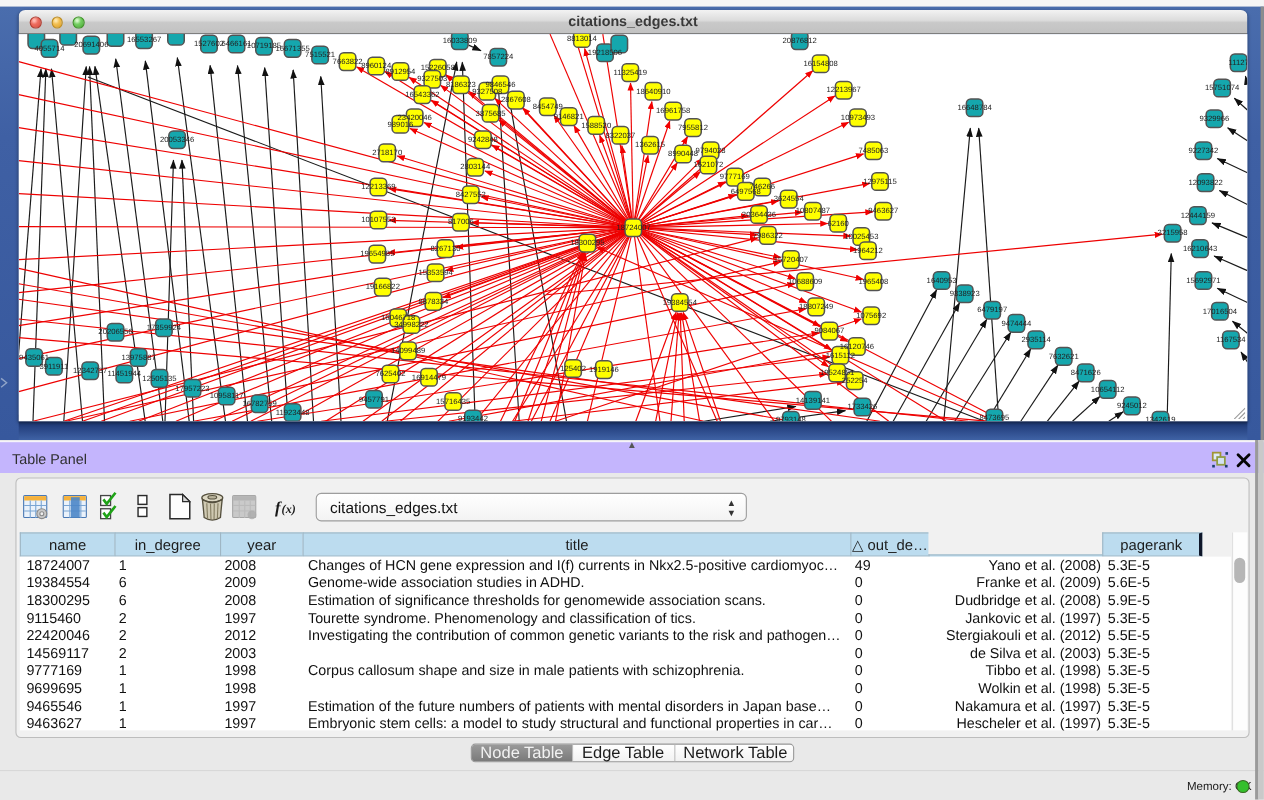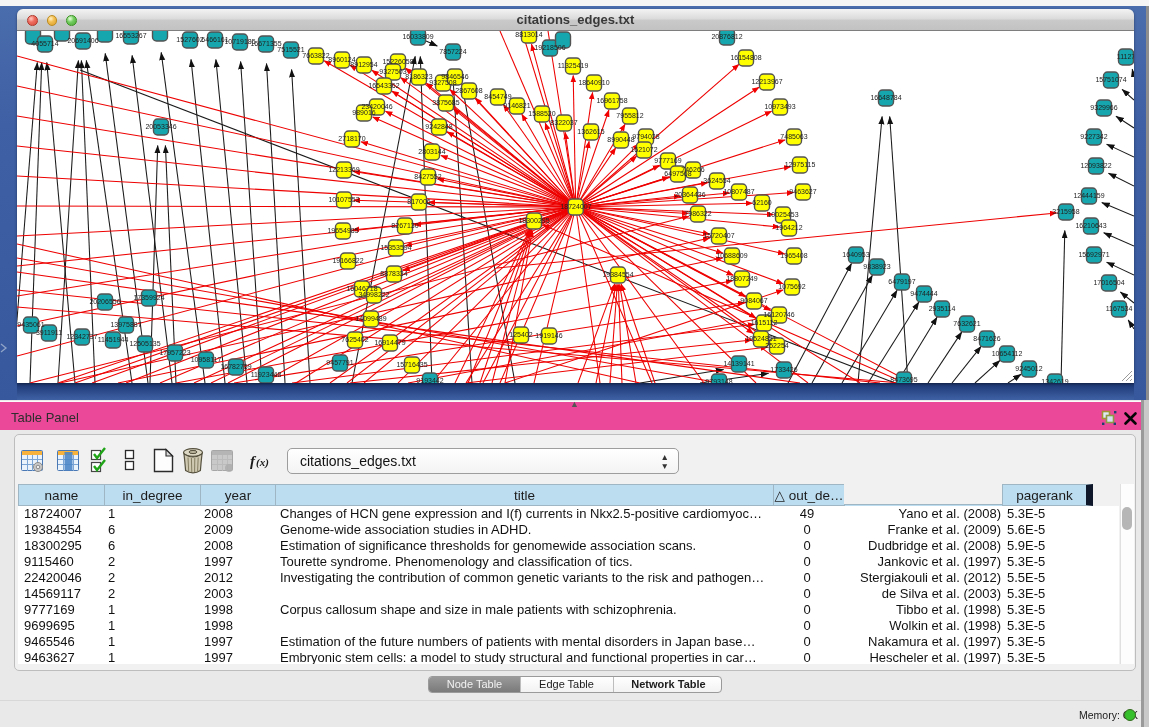--- a/index.html
+++ b/index.html
@@ -29,21 +29,21 @@
 #content { left:17px; top:31px; width:1117px; height:352px; background:#fff; overflow:hidden; }
 #grip { left:1120px; top:369px; width:12px; height:12px; }
 
 svg.graph line.re { stroke:#ee0000; stroke-width:1.05; }
 svg.graph line.bk { stroke:#1a1a1a; stroke-width:1.05; }
 svg.graph rect.tn { fill:#15a7ad; stroke:#535353; stroke-width:1.4; }
 svg.graph rect.yn { fill:#ffff00; stroke:#535353; stroke-width:1.4; }
 svg.graph g.lb text { font-size:7px; fill:#222; text-anchor:middle; font-family:"Liberation Sans",sans-serif; }
 
 
-#tpbar { left:0; top:401px; width:1149px; height:29px; background:#ec4899;
+#tpbar { left:0; top:401px; width:1149px; height:29px; background:#c4b5fd;
   border-top:1px solid #fbfbfb; }
 #tpbar .t { position:absolute; left:11px; top:8px; font-size:13px; color:#2e2e2e; }
 #panel { left:14px; top:434px; width:1122px; height:237px; background:#f1f1f1;
   border:1px solid #bdbdbd; border-radius:5px; }
 #toolbar { left:14px; top:435px; width:1120px; height:48px; }
 #combo { left:287px; top:448px; width:392px; height:26px; background:linear-gradient(180deg,#ffffff 0%,#f3f3f3 100%);
   border:1px solid #9d9d9d; border-radius:5px; font-size:14px; color:#111; }
 #combo .tx { position:absolute; left:12px; top:4px; }
 #combo .ar { position:absolute; right:9px; top:4px; font-size:8.5px; color:#333; line-height:8.5px; }
 
@@ -52,35 +52,35 @@
   border:1px solid #9fb6c4; border-right:none; font-size:13.5px; color:#1c1c1c;
   text-align:center; line-height:21px; white-space:nowrap; overflow:hidden; }
 #tbody { left:18px; top:506px; width:1101px; height:158px; background:#fff; overflow:hidden;
   font-size:13px; color:#111; }
 .tr { position:relative; height:16px; line-height:16px; white-space:nowrap; }
 .tr div { position:absolute; top:0; overflow:hidden; }
 .c1 { left:6px;  width:80px; }
 .c2 { left:90px; width:60px; }
 .c3 { left:186px; width:60px; }
 .c4 { left:262px; width:492px; }
-.c5 { left:759px; width:60px;text-align:center; }
+.c5 { left:759px; width:60px; }
 .c6 { left:827px; width:156px; text-align:right; }
 .c7 { left:989px; width:90px; }
 #sbar { left:1120px; top:484px; width:14px; height:180px; background:#fdfdfd; border-left:1px solid #e0e0e0;}
 #sthumb { left:1122px; top:507px; width:10px; height:23px; background:#b6b6b6; border-radius:5px; }
 
 
 #tabs { left:428px; top:676px; width:294px; height:17px; border:1px solid #9a9a9a;
   border-radius:4px; background:linear-gradient(180deg,#ffffff 0%,#f2f2f2 100%);
-  font-size:11px; }
+  font-size:15px; }
 #tabs div { position:absolute; top:0; height:15px; line-height:15px; text-align:center; color:#1c1c1c; }
 #tab1 { left:0; width:91px; background:linear-gradient(180deg,#9a9a9a 0%,#7a7a7a 100%);
   color:#f2f2f2 !important; border-radius:3px 0 0 3px; }
 #tab2 { left:91px; width:92px; border-left:1px solid #bdbdbd; }
-#tab3 { left:184px; width:110px; border-left:1px solid #bdbdbd;font-weight:bold; }
+#tab3 { left:184px; width:110px; border-left:1px solid #bdbdbd; }
 
 #statline { left:0; top:700px; width:1149px; height:1px; background:#d8d8d8; }
 #mem { left:1063px; top:709px; font-size:10.5px; color:#1c1c1c;margin-left:16px; }
 #memdot { left:1124px; top:709px; width:12px; height:12px; border-radius:50%;
   background:#35c02c; border:1.5px solid #35691f; }
 #bedge { left:1141px; top:400px; width:3px; height:327px; background:#9a9a9a; }
 #bedge2 { left:1144px; top:400px; width:5px; height:327px; background:#c9c9c9; }
 #splith { left:570px; top:399px; font-size:9px; color:#555; }
 </style></head>
 <body>
@@ -654,21 +654,21 @@
     <span class="ar">▲<br>▼</span>
   </div>
 
 <div class="abs" id="thead">
   <div class="th" style="left:0; width:86px;">name</div>
   <div class="th" style="left:86px; width:96px;">in_degree</div>
   <div class="th" style="left:182px; width:75px;">year</div>
   <div class="th" style="left:257px; width:498px;">title</div>
   <div class="th" style="left:755px; width:71px;">△ out_de…</div>
   <div class="th" style="left:826px; width:158px;margin-top:20px;">short</div>
-  <div class="th" style="left:984px; width:91px; border-right:7px solid #0f172a;">pagerank</div>
+  <div class="th" style="left:984px; width:91px; border-right:3px solid #0f172a;">pagerank</div>
 </div>
 <div class="abs" id="tbody">
 <div class="tr">
       <div class="c1">18724007</div>
       <div class="c2">1</div>
       <div class="c3">2008</div>
       <div class="c4">Changes of HCN gene expression and I(f) currents in Nkx2.5-positive cardiomyoc…</div>
       <div class="c5">49</div>
       <div class="c6">Yano et al. (2008)</div>
       <div class="c7">5.3E-5</div>

